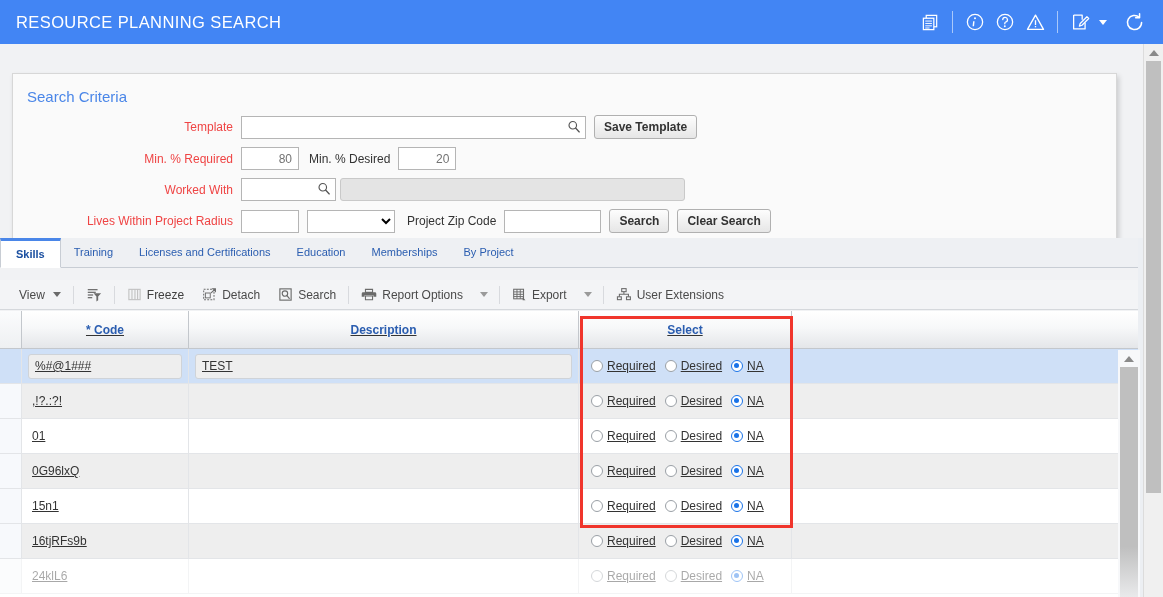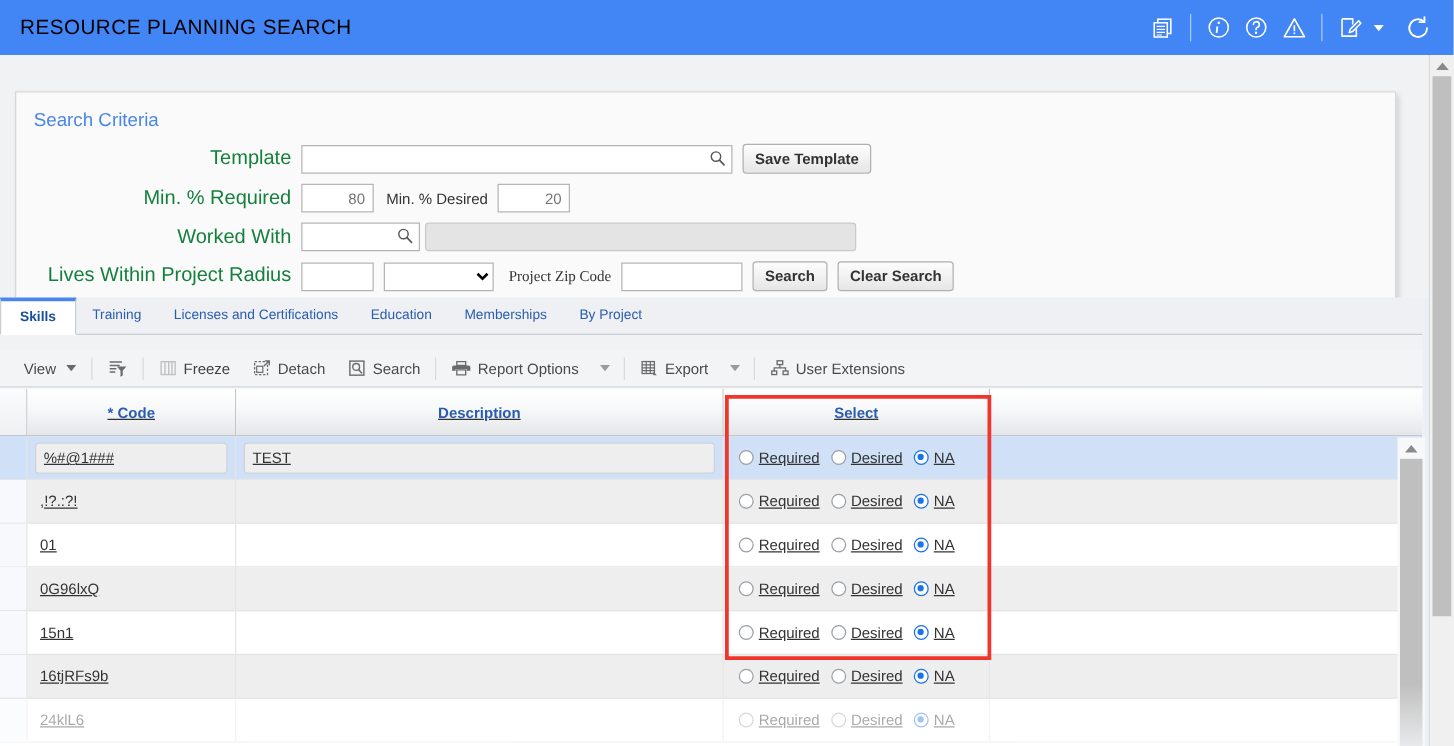--- a/index.html
+++ b/index.html
@@ -16,21 +16,21 @@
 
   
   .titlebar {
     position: absolute; top: 0; left: 0;
     width: 1163px; height: 44px;
     background: #4285f4;
     display: flex; align-items: center;
     padding: 0 14px 0 16px;
   }
   .title-text {
-    color: #000000;
+    color: #ffffff;
     font-size: 16.5px;
     letter-spacing: .4px;
     white-space: nowrap;
     flex: 0 0 auto;
   }
   .title-spacer { flex: 1 1 auto; }
   .tb-icons { display: flex; align-items: center; gap: 0; }
   .tb-ico {
     width: 30px; height: 30px;
     display: flex; align-items: center; justify-content: center;
@@ -59,21 +59,21 @@
     box-shadow: 2px 3px 5px rgba(0,0,0,.16);
   }
   .panel-title {
     color: #4a86e8; font-size: 15px;
     padding: 14px 0 0 14px;
   }
   .form { padding: 10px 0 0 0; }
   .frow { display: flex; align-items: center; margin-bottom: 8px; }
   .flabel {
     width: 228px; text-align: right; padding-right: 8px;
-    font-size: 16px; color: #15803d; font-weight: 500;
+    font-size: 12px; color: #ef4444; font-weight: 500;
   }
   .inp {
     height: 23px; border: 1px solid #b5b5b5; background: #fff;
     font-family: "Liberation Sans", sans-serif; font-size: 12px;
     color: #737373; padding: 0 4px;
   }
   .inp-search { position: relative; display: inline-block; }
   .inp-search .mag {
     position: absolute; right: 5px; top: 3px;
     width: 14px; height: 15px; pointer-events: none;
@@ -350,21 +350,21 @@
             <line x1="9.8" y1="9.8" x2="14" y2="14.2" stroke="#555" stroke-width="1.5" stroke-linecap="round"></line>
           </svg>
         </div>
         <div class="readonly" style="width:345px;margin-left:4px;"></div>
       </div>
 
       <div class="frow">
         <div class="flabel">Lives Within Project Radius</div>
         <input class="inp" style="width: 58px;" value="">
         <select class="sel ml"><option></option><option>Miles</option><option>Kilometers</option></select>
-        <div style="margin-left:12px;font-weight:500;font-family:Liberation Serif, serif;">Project Zip Code</div>
+        <div style="margin-left:12px;font-weight:500;">Project Zip Code</div>
         <input class="inp ml" style="width: 97px;" value="">
         <button class="btn ml">Search</button>
         <button class="btn ml">Clear Search</button>
       </div>
 
     </div>
   </div>
 
   <div class="tabs">
     <div class="tab active">Skills</div>

